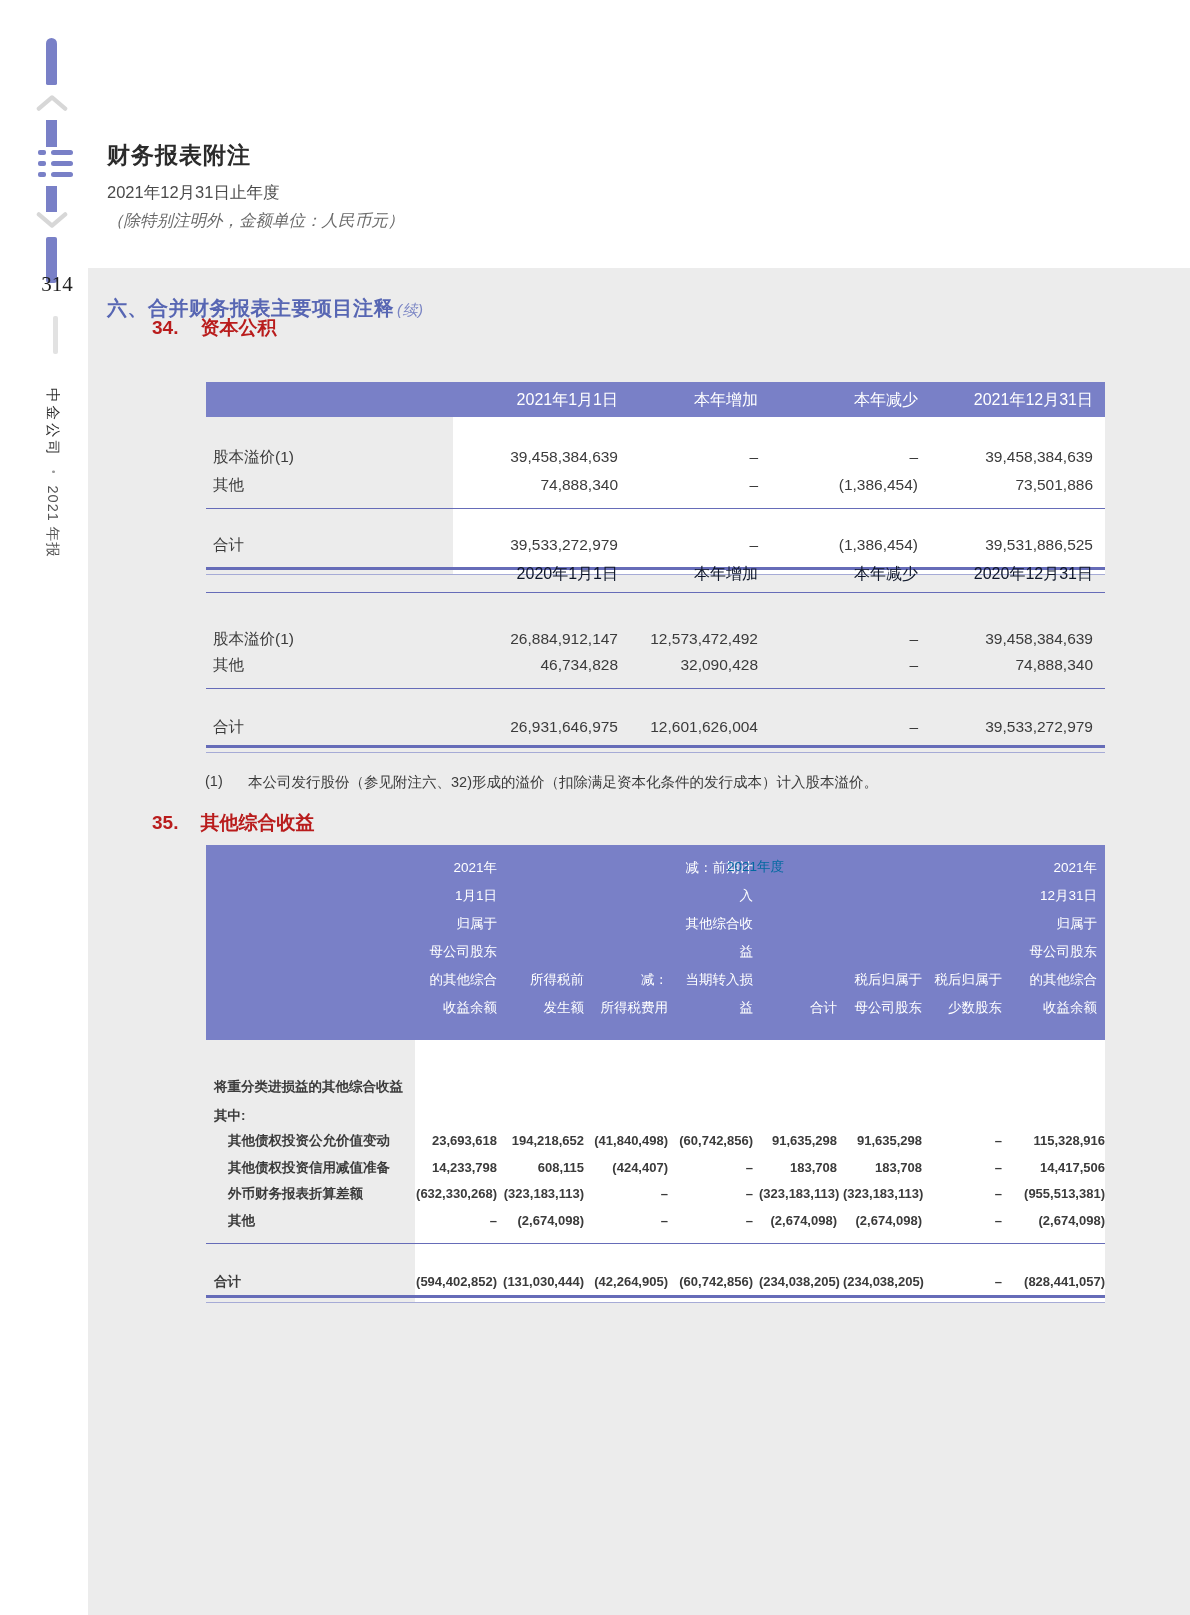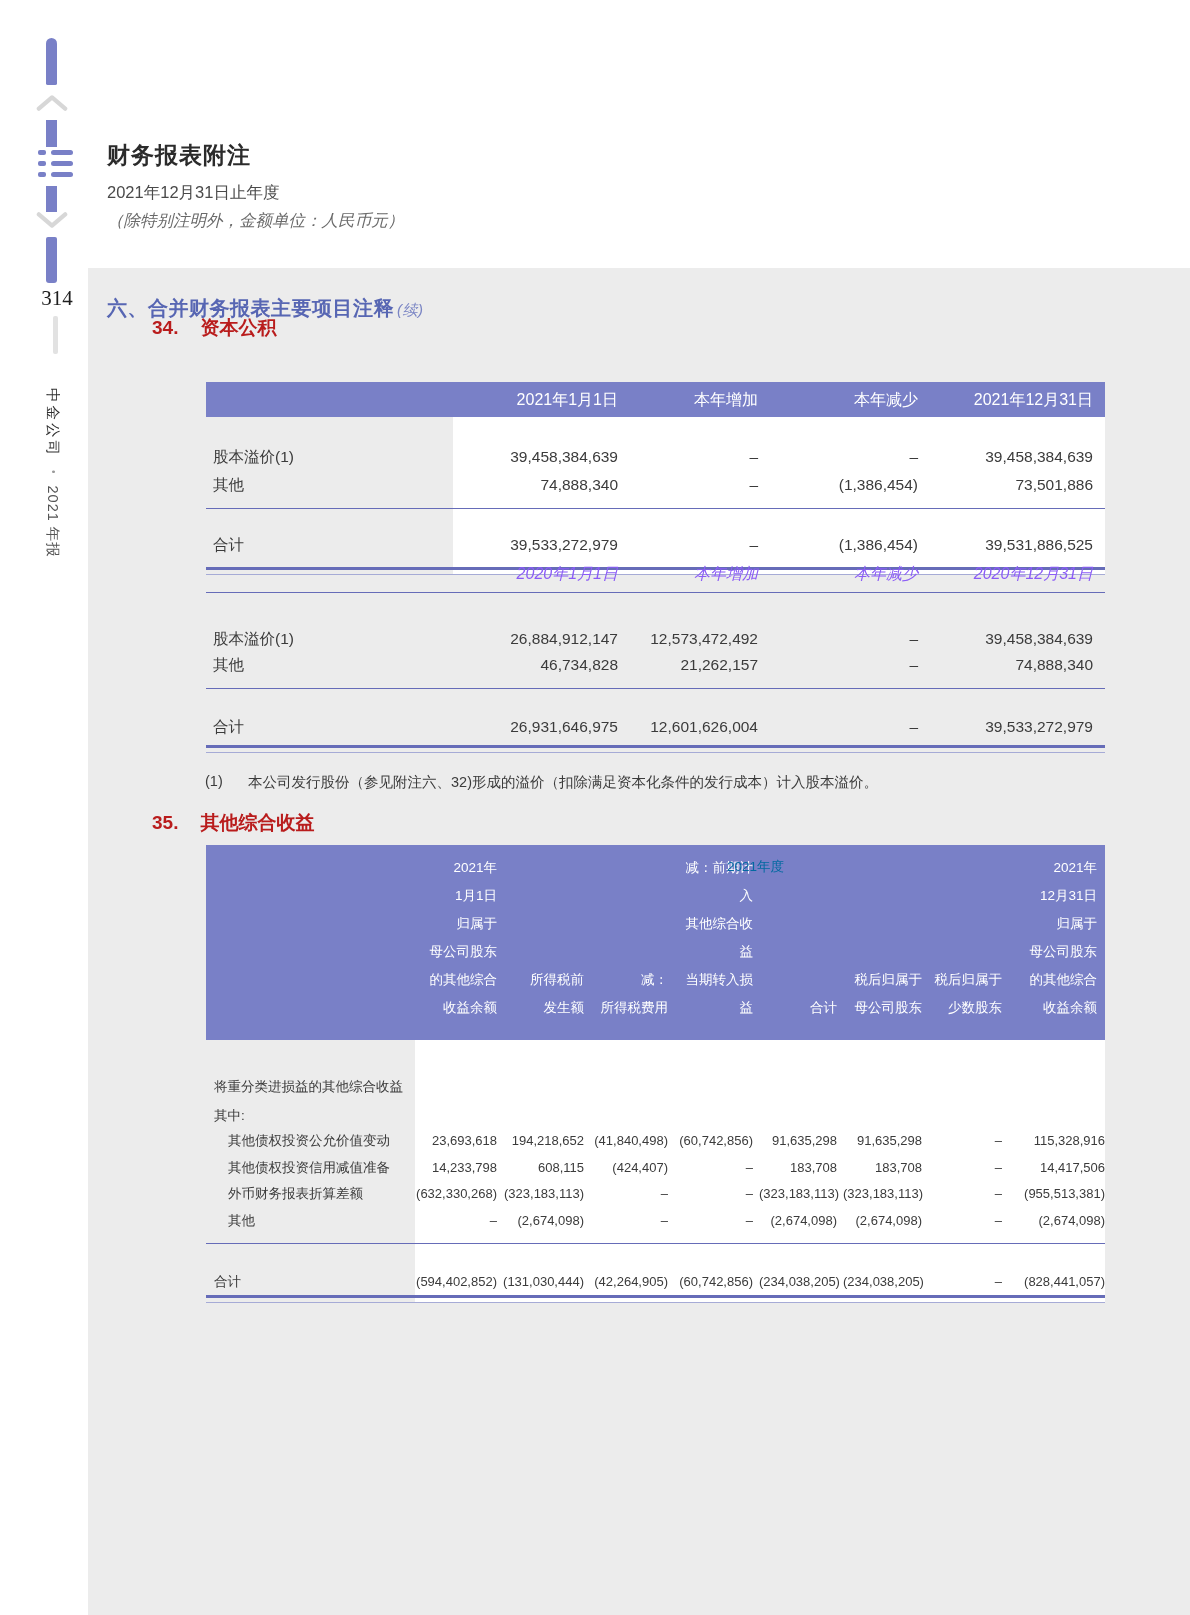--- a/index.html
+++ b/index.html
@@ -13,21 +13,21 @@
   .sb-bar-2{top:120px;height:27px;}
   .sb-bar-3{top:186px;height:26px;}
   .sb-bar-bottom{top:237px;height:46px;border-radius:2px 2px 3px 3px;}
   .sb-chevron{position:absolute;left:36px;width:32px;height:18px;}
   .sb-chev-up{top:94px;}
   .sb-chev-down{top:211px;}
   .sb-menu{position:absolute;left:38px;top:150px;width:38px;display:flex;flex-direction:column;gap:6px;}
   .mi-row{display:flex;align-items:center;gap:5px;}
   .mi-dot{width:8px;height:5px;border-radius:2px;background:var(--accent,#7980C7);}
   .mi-line{width:22px;height:5px;border-radius:2.5px;background:var(--accent,#7980C7);}
-  .sb-page-number{position:absolute;left:28px;top:286px;width:58px;text-align:center;
+  .sb-page-number{position:absolute;left:28px;top:272px;width:58px;text-align:center;
     font-family:"Liberation Serif","DejaVu Serif",serif;font-size:21px;color:#1E1E1E;}
   .sb-tick{position:absolute;left:53px;top:316px;width:5px;height:38px;background:#E2E2E2;border-radius:2px;}
   .sb-brand{position:absolute;left:62px;top:388px;transform:rotate(90deg);transform-origin:0 0;
     white-space:nowrap;font-size:14.5px;color:#2F2F2F;}
   .sb-brand .b-name{letter-spacing:3px;font-weight:500;}
   .sb-brand .b-dot{color:#9a9a9a;font-size:10px;margin:0 12px;vertical-align:2px;}
   .sb-brand .b-year{color:#555555;letter-spacing:1px;}
 
   
   .doc-header{position:absolute;left:107px;top:140px;}
@@ -56,37 +56,37 @@
     border-bottom:1.5px solid var(--rule-light,#A6ABD6);}
 
   
   .t1{top:87px;height:192px;margin-top:27px;}
   .t1 .thead-row{top:0;height:35px;background:var(--accent,#7980C7);color:#ffffff;font-size:16px;line-height:35px;}
   .t1-white{position:absolute;left:247px;top:35px;width:652px;height:157px;background:#ffffff;}
   .t1 .trow{font-size:15.5px;line-height:26px;height:26px;}
 
   
   .t2{top:292px;height:192px;}
-  .t2 .thead-row{top:0;height:28px;color:#8b5cf6;font-size:16px;line-height:28px;font-style:italic;}
+  .t2 .thead-row{top:0;height:28px;color:#0f172a;font-size:16px;line-height:28px;}
   .t2 .trow{font-size:15.5px;line-height:26px;height:26px;}
 
   .footnote{position:absolute;left:117px;top:505px;display:flex;font-size:14.5px;color:#3B3B3B;}
   .fn-marker{width:43px;flex:none;}
 
   
   .t3{top:577px;height:458px;}
   .t3-head{position:absolute;left:0;top:0;width:899px;height:195px;background:var(--accent,#7980C7);
     color:#ffffff;display:grid;align-items:end;box-sizing:border-box;padding-bottom:18px;
     font-size:13.5px;line-height:28px;}
   .t3-head .hc{text-align:right;padding-right:6px;white-space:pre-line;}
   .t3-head .hc-last{padding-right:8px;}
   .t3-period{position:absolute;left:297px;top:8px;width:505px;text-align:center;color:#0369a1;
     font-size:13.5px;line-height:28px;}
   .t3-white{position:absolute;left:209px;top:195px;width:690px;height:263px;background:#ffffff;}
-  .t3 .trow{font-size:13px;line-height:26px;height:26px;}
+  .t3 .trow{font-size:13px;line-height:26px;height:26px;font-weight:bold;}
   .t3 .cl{font-size:13.5px;padding-left:8px;}
   .t3 .cl-indent{padding-left:22px;}
   .t3 .cn{padding-right:6px;}
   .t3 .cn-last{padding-right:0;}
 </style>
 </head>
 <body>
 
 <div class="page">
 
@@ -182,21 +182,21 @@
       <div class="trow g5" style="top:66px">
         <div class="cl">股本溢价(1)</div>
         <div class="cn">26,884,912,147</div>
         <div class="cn">12,573,472,492</div>
         <div class="cn">–</div>
         <div class="cn">39,458,384,639</div>
       </div>
       <div class="trow g5" style="top:92px">
         <div class="cl">其他</div>
         <div class="cn">46,734,828</div>
-        <div class="cn">21,262,157</div>
+        <div class="cn">32,090,428</div>
         <div class="cn">–</div>
         <div class="cn">74,888,340</div>
       </div>
       <div class="rule" style="top:128px"></div>
       <div class="trow g5" style="top:154px">
         <div class="cl">合计</div>
         <div class="cn">26,931,646,975</div>
         <div class="cn">12,601,626,004</div>
         <div class="cn">–</div>
         <div class="cn">39,533,272,979</div>

